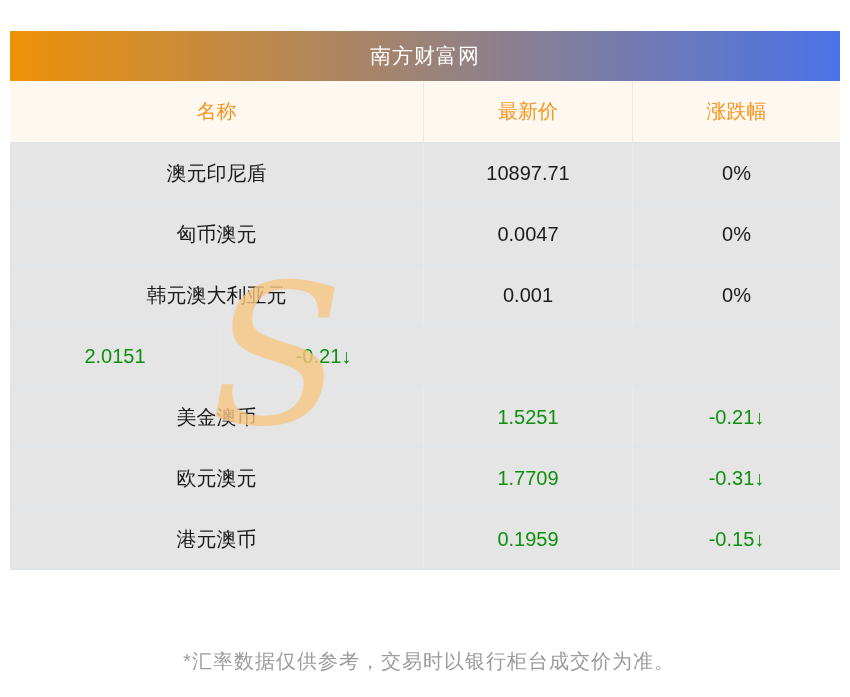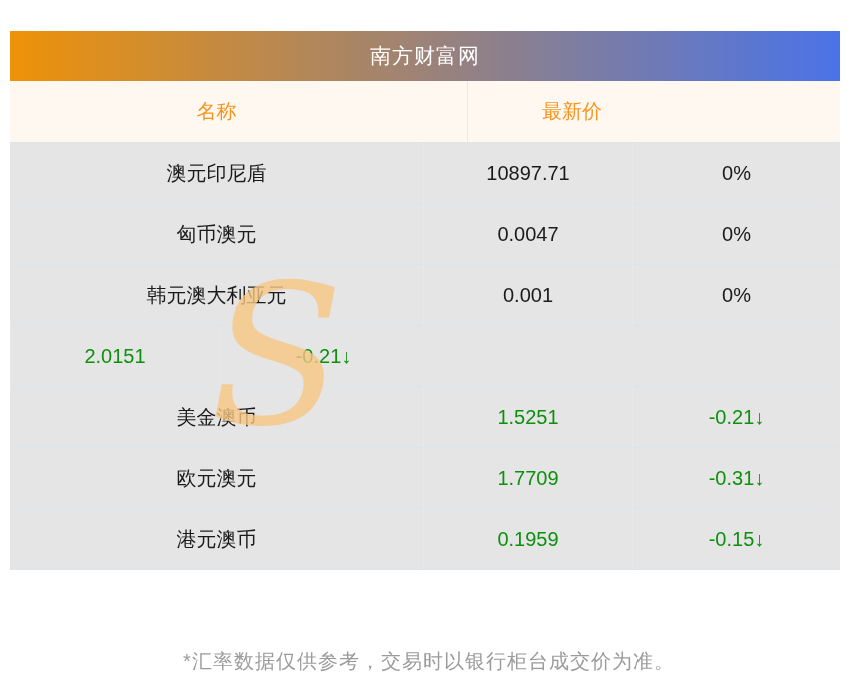--- a/index.html
+++ b/index.html
@@ -17,21 +17,21 @@
   html,body{width:850px;height:697px;background:#ffffff;overflow:hidden;
     font-family:"Liberation Sans",sans-serif;position:relative;}
 
   .card{position:absolute;left:10px;top:31px;width:830px;background:#fff;}
 
   .title-bar{height:50px;display:flex;align-items:center;justify-content:center;
     background:linear-gradient(90deg,var(--grad-start),var(--grad-end));
     color:#ffffff;font-size:21px;letter-spacing:1px;}
 
   .header-row{display:flex;height:62px;background:var(--header-bg);
-    border-bottom:1px solid var(--line);gap:44px;}
+    border-bottom:1px solid var(--line);}
   .cell{display:flex;align-items:center;justify-content:center;font-size:20px;color:var(--text);}
   .col-name{width:413px;}
   .col-price{width:209px;border-left:1px solid var(--vline);}
   .col-change{width:208px;border-left:1px solid var(--vline);}
   .header-row .cell{color:var(--header-text);}
 
   .row{display:flex;height:61px;background:#e5e5e5;border-bottom:1px solid var(--line);}
   .cell.green{color:var(--green);}
 
   .footer{position:absolute;left:4px;top:648px;width:850px;text-align:center;
@@ -51,20 +51,21 @@
 <body>
 
 <div class="card">
   <div class="title-bar">
     <span>南方财富网</span>
   </div>
 
   <div class="header-row">
     <div class="cell col-name">名称</div>
     <div class="cell col-price">最新价</div>
+    <div class="cell col-change">涨跌幅</div>
   </div>
 
   <div>
       <div class="row">
         <div class="cell col-name">澳元印尼盾</div>
         <div class="cell col-price">10897.71</div>
         <div class="cell col-change">0%</div>
       </div>
       <div class="row">
         <div class="cell col-name">匈币澳元</div>

